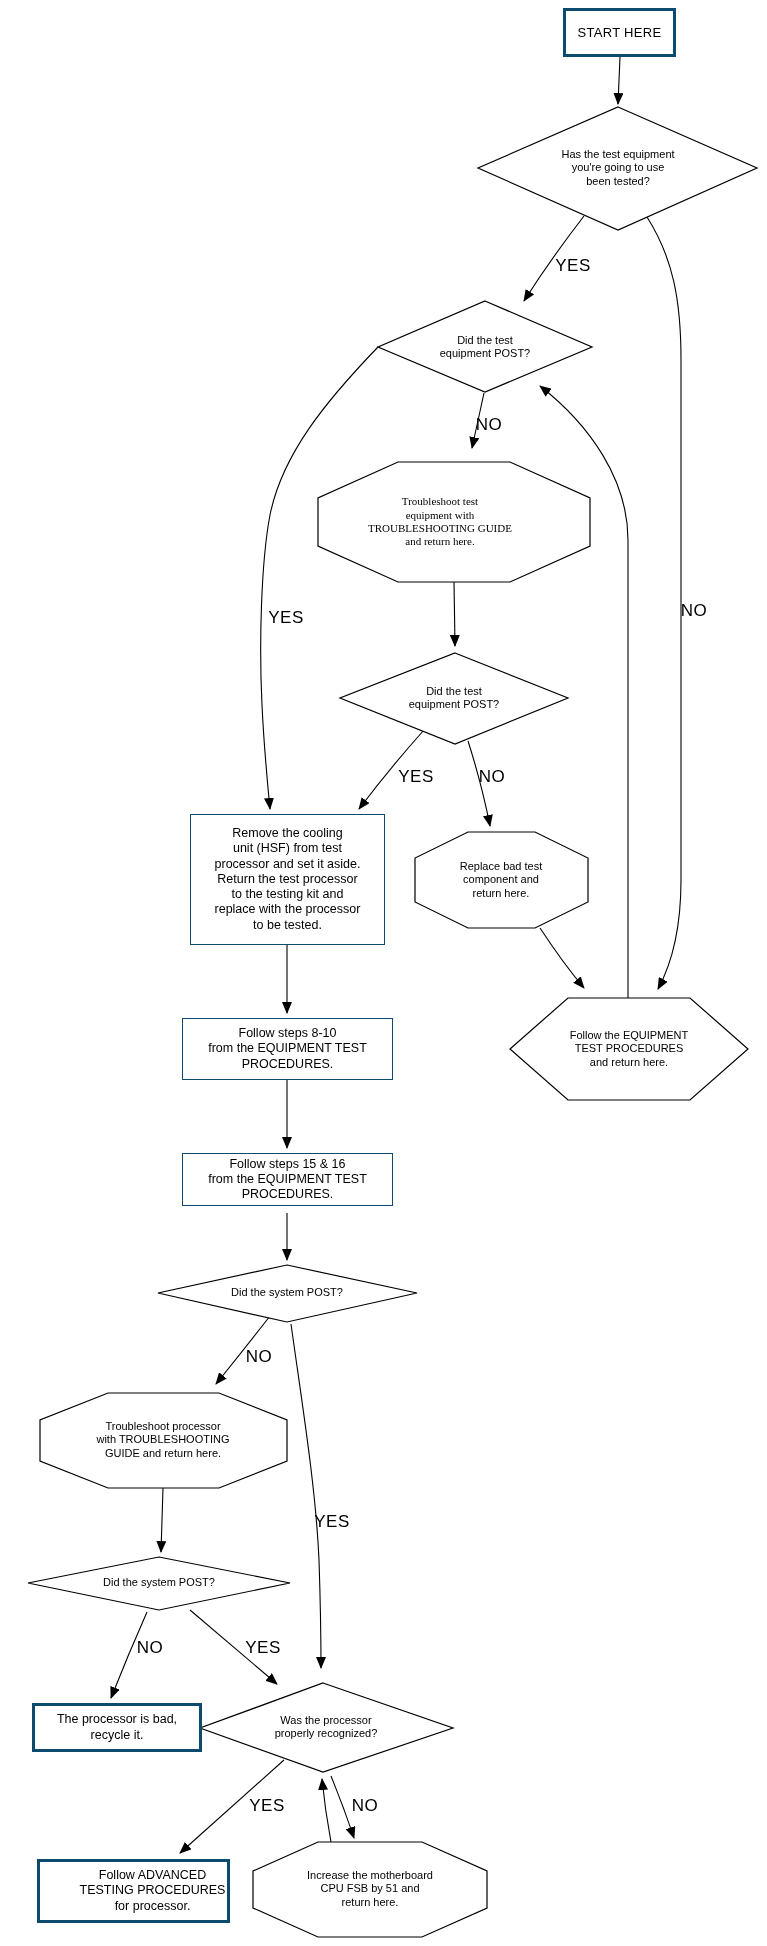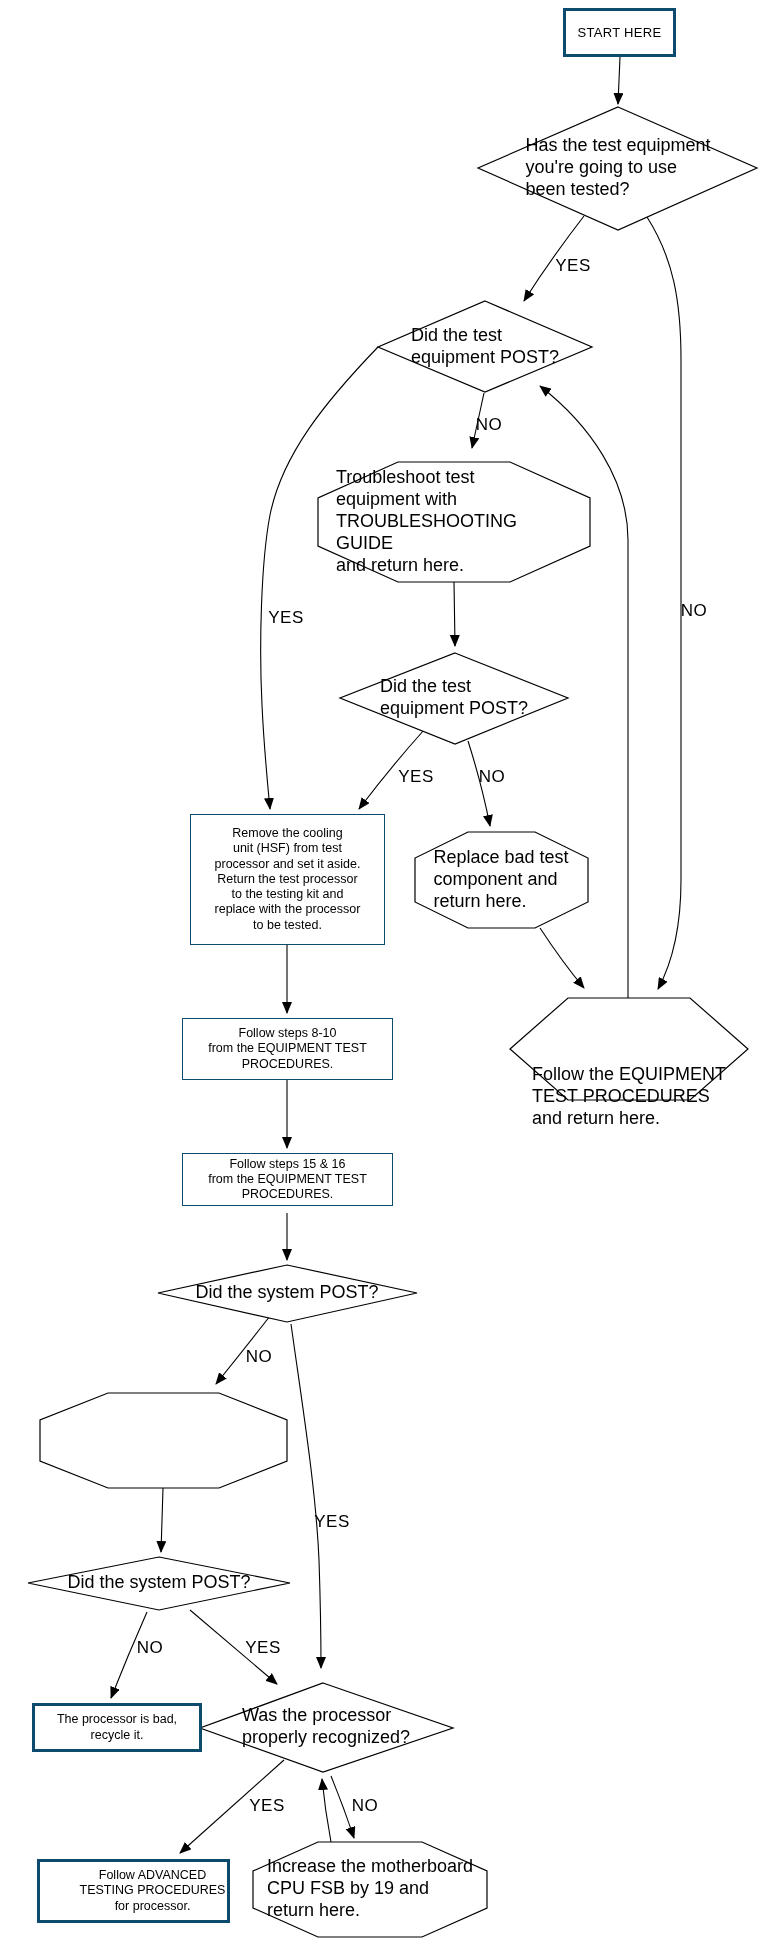--- a/index.html
+++ b/index.html
@@ -13,23 +13,23 @@
     overflow: hidden;
   }
   svg.layer { position: absolute; left: 0; top: 0; }
   .edge { fill: none; stroke: #000; stroke-width: 1.1px; }
   .shape { fill: #fff; stroke: #000; stroke-width: 1.2px; }
   .node-label {
     position: absolute;
     display: flex;
     align-items: center;
     justify-content: center;
-    text-align: left;
+    text-align: center;
     white-space: pre-line;
-    font-size: 18px;
+    font-size: 11px;
     line-height: 1.22;
   }
   .rect-node {
     position: absolute;
     box-sizing: border-box;
     background: #fff;
     border: 1px solid #0c4a6e;
     display: flex;
     align-items: center;
     justify-content: center;
@@ -118,38 +118,41 @@
 recycle it.</div>
   <div class="rect-node bold" style="left:37px; top:1859px; width:193px; height:64px;padding-left:38px;">Follow ADVANCED
 TESTING PROCEDURES
 for processor.</div>
 
   <div class="node-label" style="left:523px; top:138px; width:190px; height:60px;">Has the test equipment
 you're going to use
 been tested?</div>
   <div class="node-label" style="left:405px; top:327px; width:160px; height:40px;">Did the test
 equipment POST?</div>
-  <div class="node-label" style="left:336px; top:487px; width:240px; height:70px;">Troubleshoot test
+  <div class="node-label" style="left:320px; top:487px; width:240px; height:70px;font-family:Liberation Serif, serif;">Troubleshoot test
 equipment with
 TROUBLESHOOTING GUIDE
 and return here.</div>
   <div class="node-label" style="left:374px; top:678px; width:160px; height:40px;">Did the test
 equipment POST?</div>
   <div class="node-label" style="left:426px; top:850px; width:150px; height:60px;">Replace bad test
 component and
 return here.</div>
-  <div class="node-label" style="left:529px; top:1067px; width:200px; height:60px;">Follow the EQUIPMENT
+  <div class="node-label" style="left:529px; top:1019px; width:200px; height:60px;">Follow the EQUIPMENT
 TEST PROCEDURES
 and return here.</div>
   <div class="node-label" style="left:187px; top:1283px; width:200px; height:20px;">Did the system POST?</div>
+  <div class="node-label" style="left:53px; top:1410px; width:220px; height:60px;">Troubleshoot processor
+with TROUBLESHOOTING
+GUIDE and return here.</div>
   <div class="node-label" style="left:59px; top:1573px; width:200px; height:20px;">Did the system POST?</div>
   <div class="node-label" style="left:226px; top:1707px; width:200px; height:40px;">Was the processor
 properly recognized?</div>
   <div class="node-label" style="left:265px; top:1859px; width:210px; height:60px;">Increase the motherboard
-CPU FSB by 19 and
+CPU FSB by 51 and
 return here.</div>
 
   <div class="edge-label" style="left:548px; top:256px;">YES</div>
   <div class="edge-label" style="left:464px; top:415px;">NO</div>
   <div class="edge-label" style="left:261px; top:608px;">YES</div>
   <div class="edge-label" style="left:391px; top:767px;">YES</div>
   <div class="edge-label" style="left:467px; top:767px;">NO</div>
   <div class="edge-label" style="left:669px; top:601px;">NO</div>
   <div class="edge-label" style="left:234px; top:1347px;">NO</div>
   <div class="edge-label" style="left:307px; top:1512px;">YES</div>

